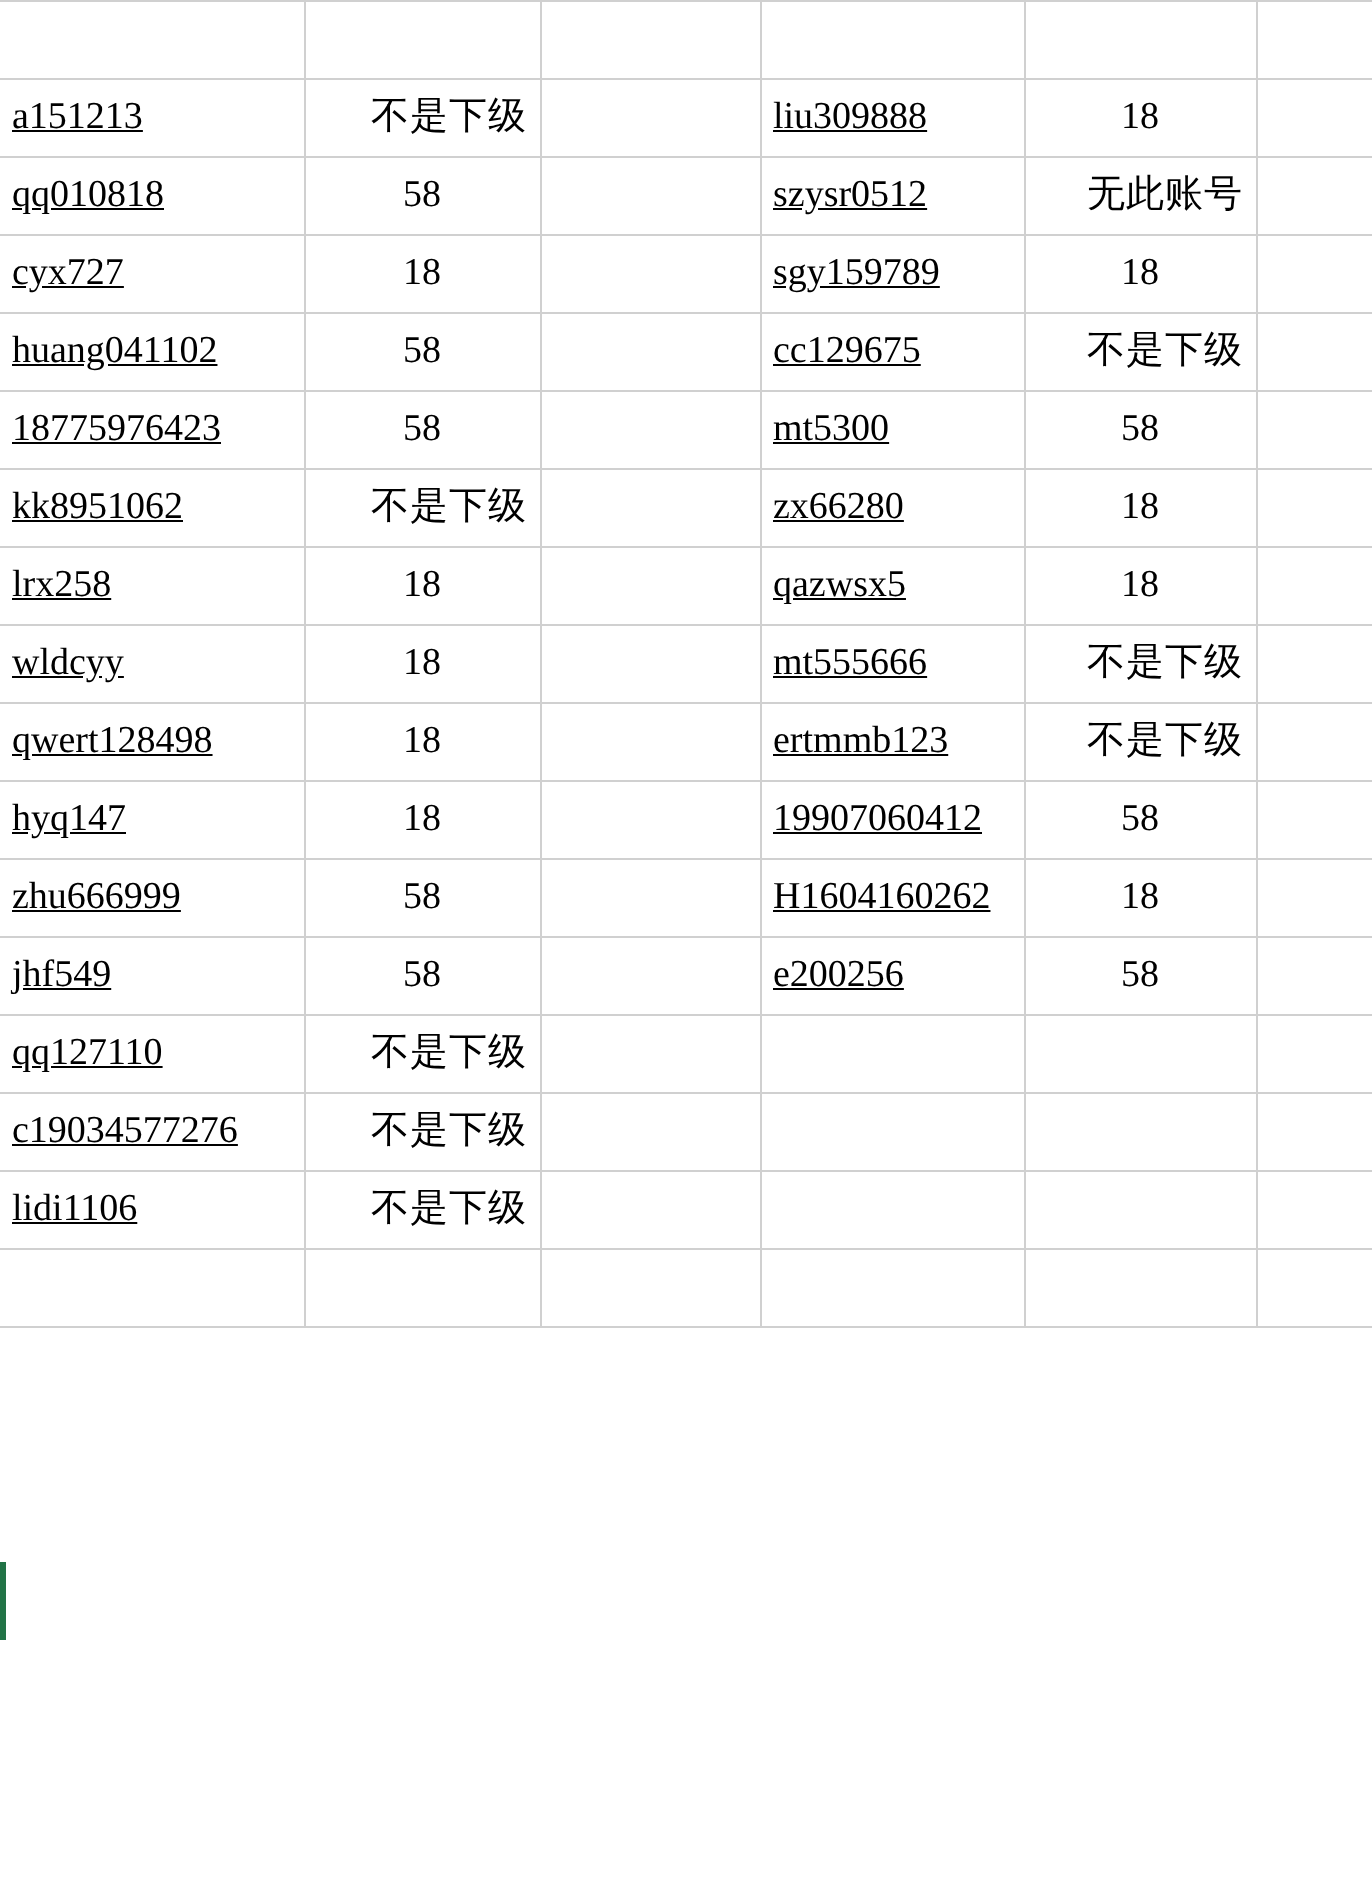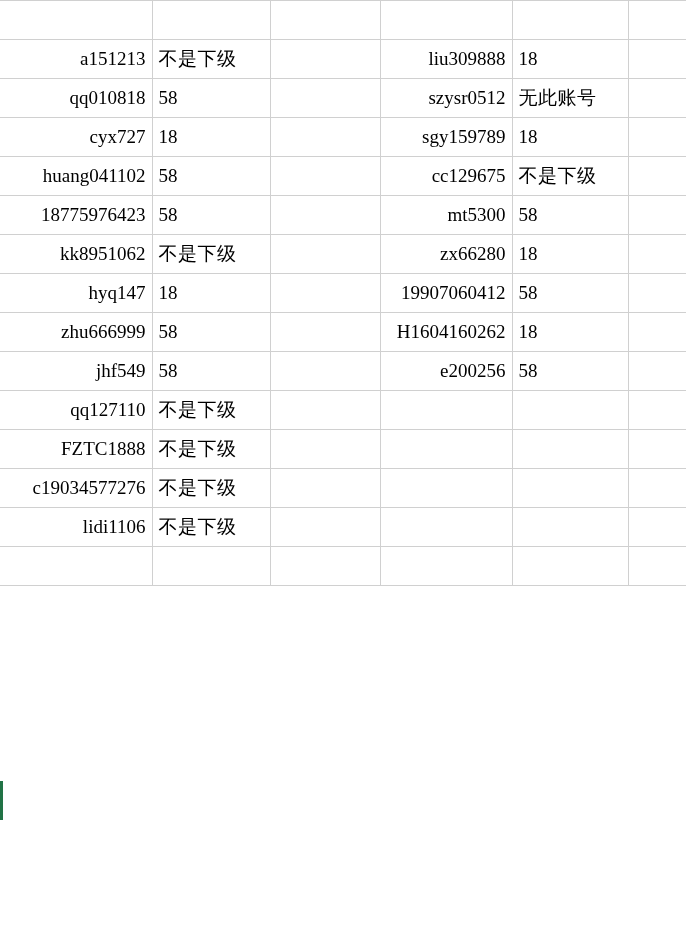--- a/index.html
+++ b/index.html
@@ -38,25 +38,25 @@
     padding: 0 6px;
     font-size: 19px;
     line-height: 38px;
     white-space: nowrap;
     overflow: hidden;
     vertical-align: middle;
   }
   table.grid tr.firstrow td {
     border-top: 1px solid #d0d0d0;
   }
-  td.left   { text-align: right; }
-  td.right  { text-align: left; }
+  td.left   { text-align: left; text-decoration: underline; }
+  td.right  { text-align: center; }
   td.cjk {
     font-size: 21px;
-    text-align: left;
+    text-align: right;
     letter-spacing: 0.5px;
   }
   td.indent { padding-left: 14px; }
   td.empty { }
   td.nob-right { border-right: none; }
 
   
   .selmark {
     position: absolute;
     width: 3px;
@@ -127,20 +127,44 @@
         </tr>
         <tr>
           <td class="left">kk8951062</td>
           <td class="cjk">不是下级</td>
           <td class="empty"></td>
           <td class="left">zx66280</td>
           <td class="right">18</td>
           <td class="empty nob-right"></td>
         </tr>
         <tr>
+          <td class="left">lrx258</td>
+          <td class="right">18</td>
+          <td class="empty"></td>
+          <td class="left">qazwsx5</td>
+          <td class="right">18</td>
+          <td class="empty nob-right"></td>
+        </tr>
+        <tr>
+          <td class="left">wldcyy</td>
+          <td class="right">18</td>
+          <td class="empty"></td>
+          <td class="left">mt555666</td>
+          <td class="cjk">不是下级</td>
+          <td class="empty nob-right"></td>
+        </tr>
+        <tr>
+          <td class="left">qwert128498</td>
+          <td class="right">18</td>
+          <td class="empty"></td>
+          <td class="left">ertmmb123</td>
+          <td class="cjk">不是下级</td>
+          <td class="empty nob-right"></td>
+        </tr>
+        <tr>
           <td class="left">hyq147</td>
           <td class="right">18</td>
           <td class="empty"></td>
           <td class="left indent">19907060412</td>
           <td class="right">58</td>
           <td class="empty nob-right"></td>
         </tr>
         <tr>
           <td class="left">zhu666999</td>
           <td class="right">58</td>
@@ -152,28 +176,20 @@
         <tr>
           <td class="left">jhf549</td>
           <td class="right">58</td>
           <td class="empty"></td>
           <td class="left">e200256</td>
           <td class="right">58</td>
           <td class="empty nob-right"></td>
         </tr>
         <tr>
           <td class="left">qq127110</td>
-          <td class="cjk">不是下级</td>
-          <td class="empty"></td>
-          <td class="empty"></td>
-          <td class="empty"></td>
-          <td class="empty nob-right"></td>
-        </tr>
-        <tr>
-          <td class="left">FZTC1888</td>
           <td class="cjk">不是下级</td>
           <td class="empty"></td>
           <td class="empty"></td>
           <td class="empty"></td>
           <td class="empty nob-right"></td>
         </tr>
         <tr>
           <td class="left">c19034577276</td>
           <td class="cjk">不是下级</td>
           <td class="empty"></td>

